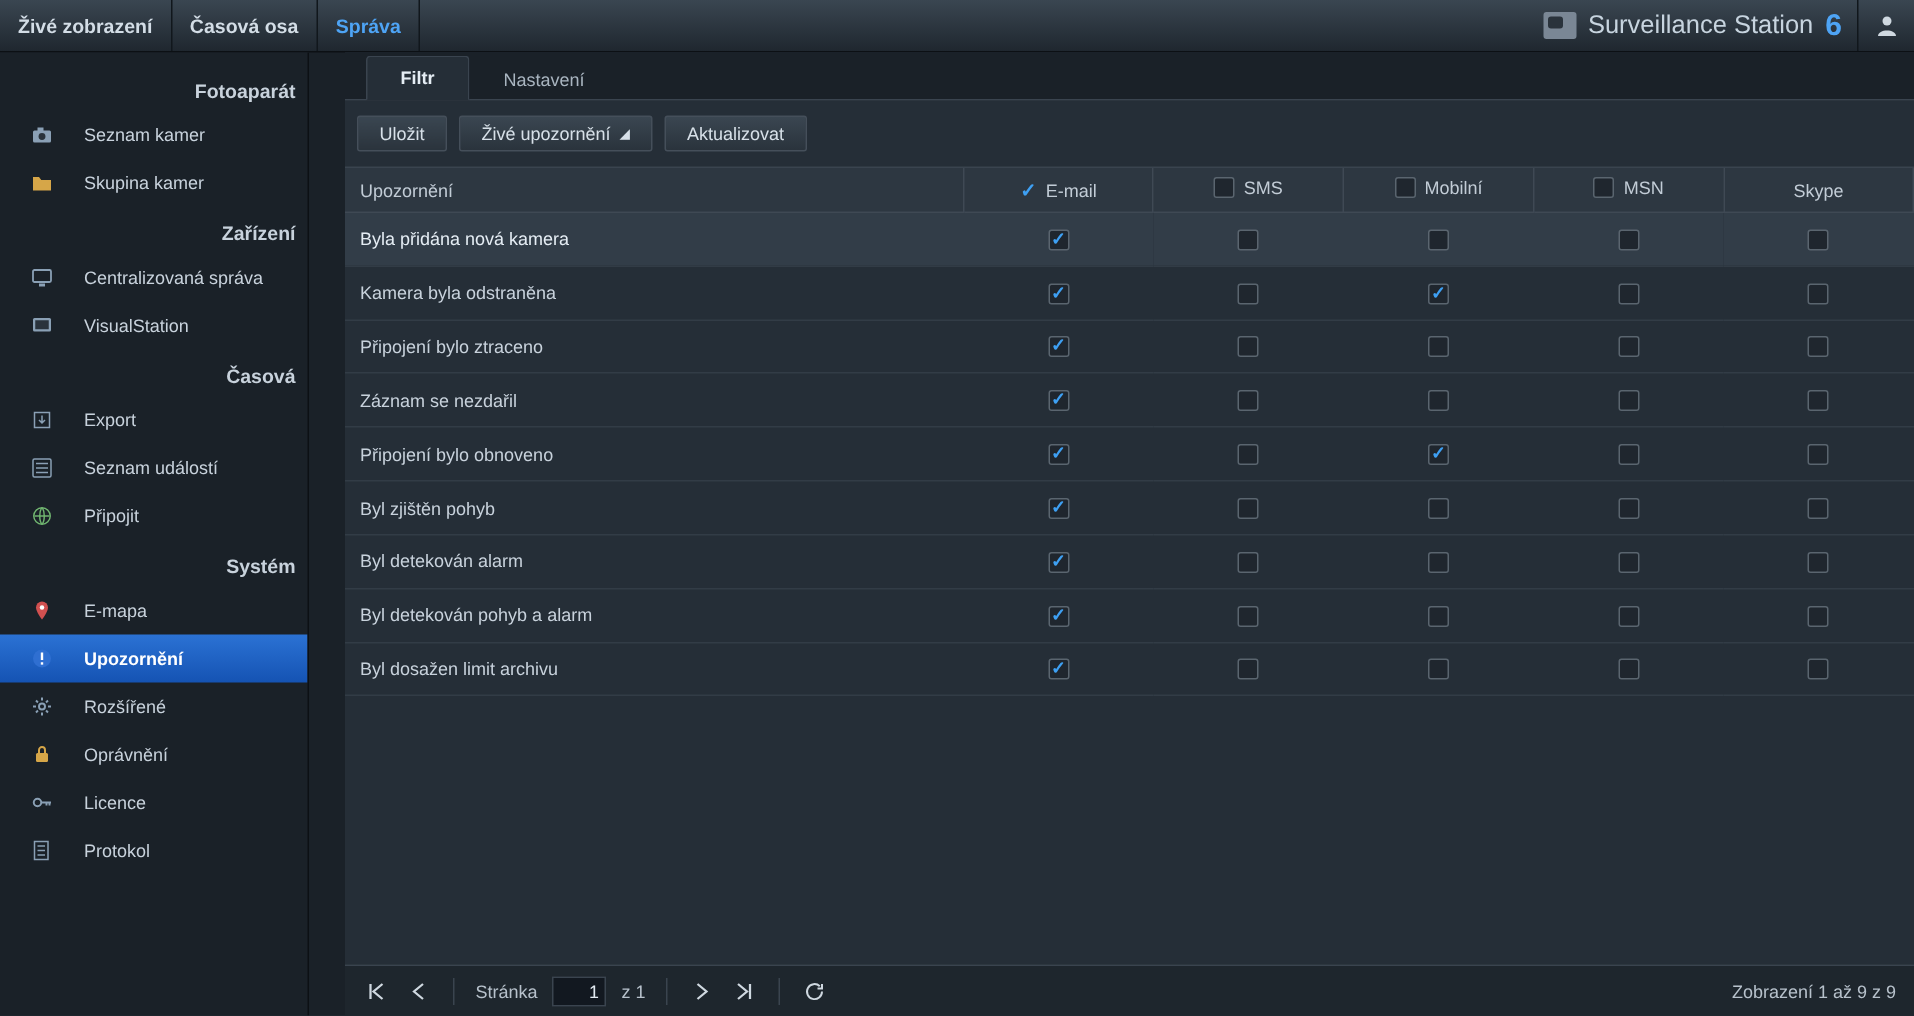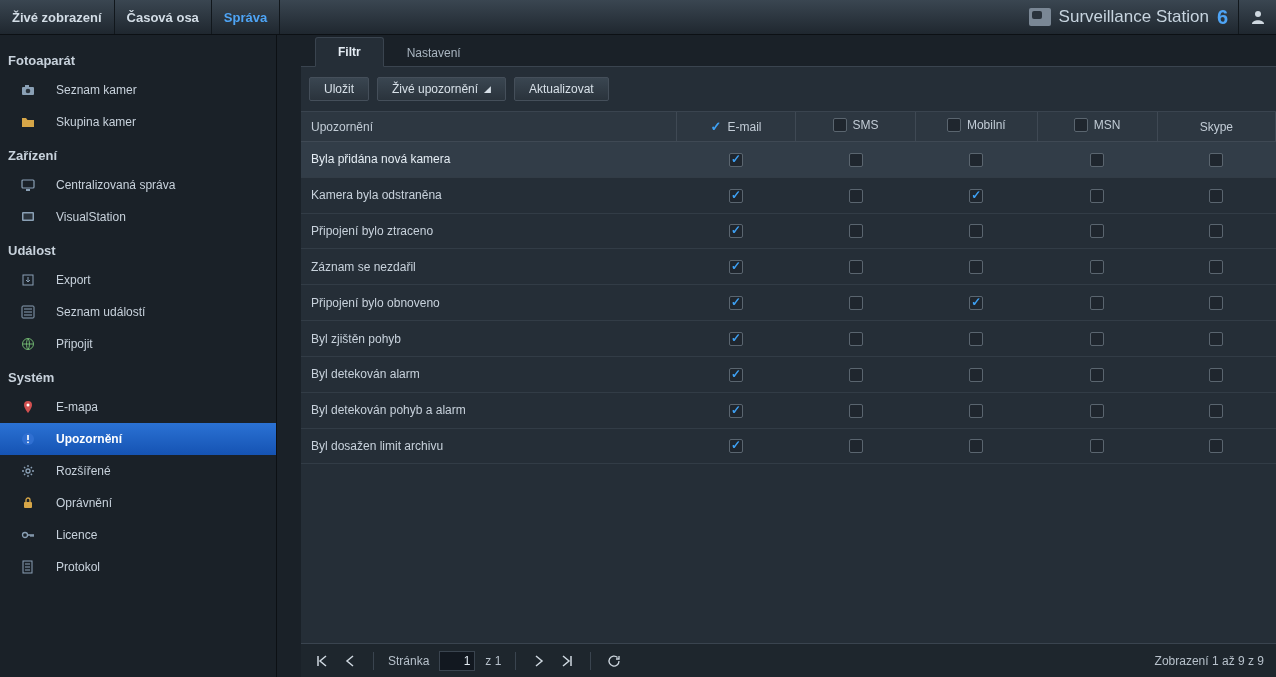--- a/index.html
+++ b/index.html
@@ -73,25 +73,26 @@
 .user-icon {
   width: 16px; height: 16px;
   display: flex;
   align-items: center;
   justify-content: center;
 }
 
 
 .body-wrap { display: flex; height: calc(677px - 35px); }
 .sidebar {
-  width: 277px;
+  width: 206px;
   background: #1a2128;
   border-right: 1px solid #0c1014;
   overflow-y: auto;
   padding-top: 8px;
+  text-align: right;
 }
 .sidebar .section-title {
   padding: 10px 8px 6px 8px;
   font-weight: bold;
   font-size: 13px;
   color: #c8d2dc;
 }
 .sidebar .nav-item {
   padding: 8px 8px 8px 20px;
   display: flex;
@@ -328,21 +329,21 @@
       </div>
       <div class="nav-item">
         <span class="nav-icon">
           <svg width="14" height="14" viewBox="0 0 14 14">
             <rect x="1" y="2" width="12" height="9" rx="1" fill="#8aa0b5"></rect>
             <rect x="2.5" y="3.5" width="9" height="6" fill="#2a333c"></rect>
           </svg>
         </span>
         <span>VisualStation</span>
       </div>
-      <div class="section-title">Událost</div>
+      <div class="section-title">Časová</div>
       <div class="nav-item">
         <span class="nav-icon">
           <svg width="14" height="14" viewBox="0 0 14 14">
             <rect x="2" y="2" width="10" height="10" fill="none" stroke="#8aa0b5"></rect>
             <path d="M7 4v5M5 7l2 2 2-2" stroke="#8aa0b5" fill="none"></path>
           </svg>
         </span>
         <span>Export</span>
       </div>
       <div class="nav-item">

